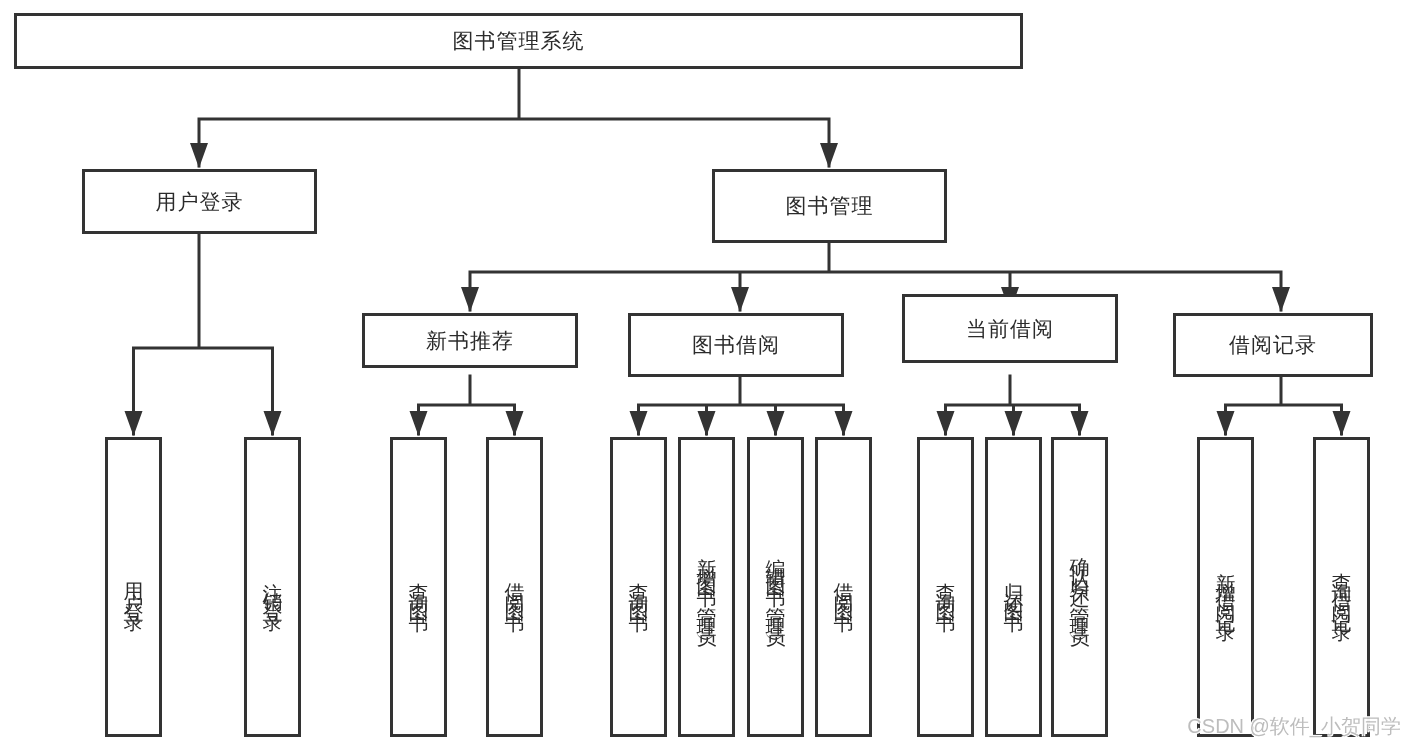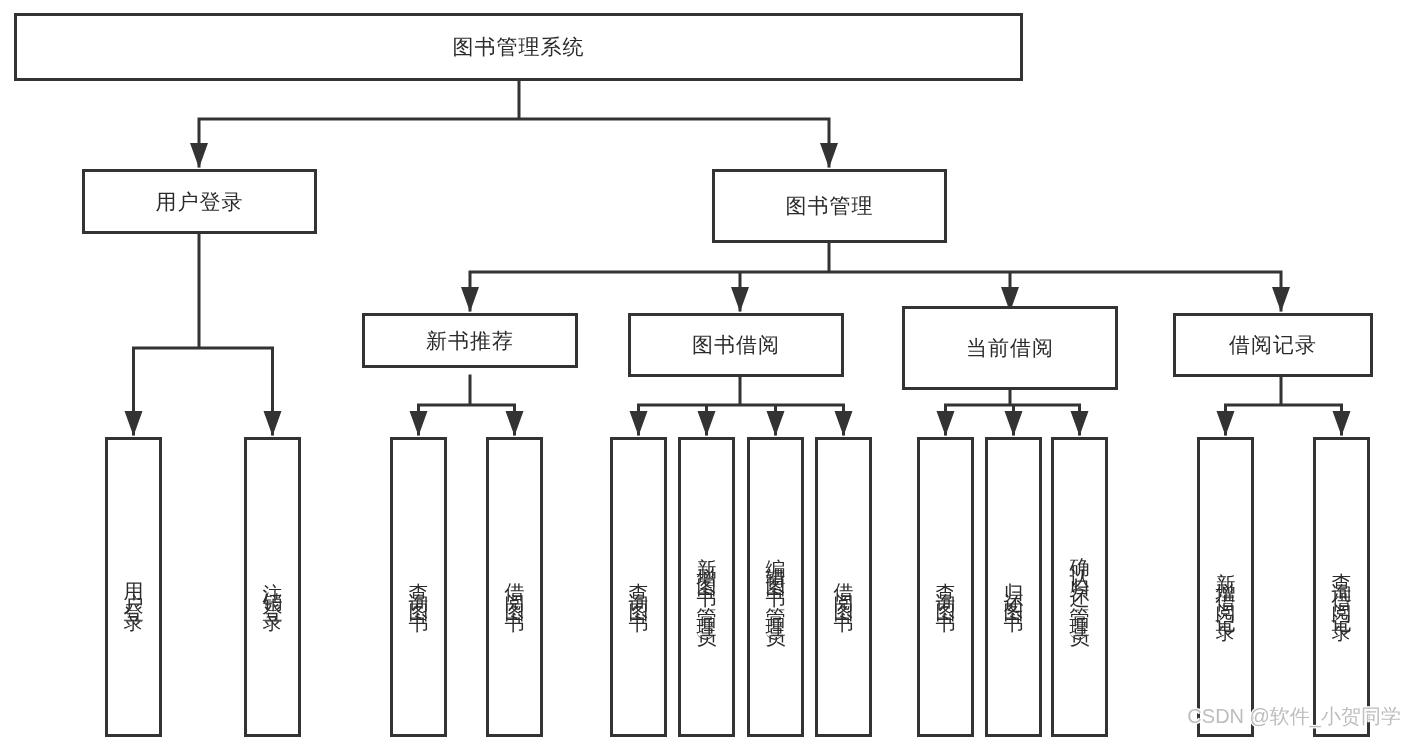--- a/index.html
+++ b/index.html
@@ -51,21 +51,21 @@
     writing-mode: vertical-rl;
     font-size: 20px;
     line-height: 1.15;
     letter-spacing: 10px;
     color: #2b2b2b;
     white-space: nowrap;
   }
   .watermark {
     position: absolute;
     right: 4px;
-    bottom: 17px;
+    bottom: 7px;
     font-size: 20px;
     color: #bdbdbd;
     z-index: 6;
     text-shadow: 1px 1px 0 #ffffff, -1px -1px 0 #ffffff, 1px -1px 0 #ffffff, -1px 1px 0 #ffffff;
     white-space: nowrap;
   }
 </style>
 </head>
 <body>
 
@@ -105,38 +105,38 @@
          M697.5 411 L715.5 411 L706.5 436 Z
          M766.5 411 L784.5 411 L775.5 436 Z
          M834.5 411 L852.5 411 L843.5 436 Z
          M936.5 411 L954.5 411 L945.5 436 Z
          M1004.5 411 L1022.5 411 L1013.5 436 Z
          M1070.5 411 L1088.5 411 L1079.5 436 Z
          M1216.5 411 L1234.5 411 L1225.5 436 Z
          M1332.5 411 L1350.5 411 L1341.5 436 Z"></path>
   </svg>
 
-  <div class="box" style="left:14px; top:13px; width:1009px; height:68px;">
+  <div class="box" style="left:14px; top:13px; width:1009px; height:56px;">
     <span>图书管理系统</span>
   </div>
 
   <div class="box" style="left:82px; top:169px; width:235px; height:65px;">
     <span>用户登录</span>
   </div>
   <div class="box" style="left:712px; top:169px; width:235px; height:74px;">
     <span>图书管理</span>
   </div>
 
   <div class="box" style="left:362px; top:313px; width:216px; height:55px;">
     <span>新书推荐</span>
   </div>
   <div class="box" style="left:628px; top:313px; width:216px; height:64px;">
     <span>图书借阅</span>
   </div>
-  <div class="box" style="left:902px; top:306px; width:216px; height:84px;">
+  <div class="box" style="left:902px; top:294px; width:216px; height:69px;">
     <span>当前借阅</span>
   </div>
   <div class="box" style="left:1173px; top:313px; width:200px; height:64px;">
     <span>借阅记录</span>
   </div>
 
   <div class="vbox" style="left:105px;">
     <span class="vtext">用户登录</span>
   </div>
   <div class="vbox" style="left:244px;">

